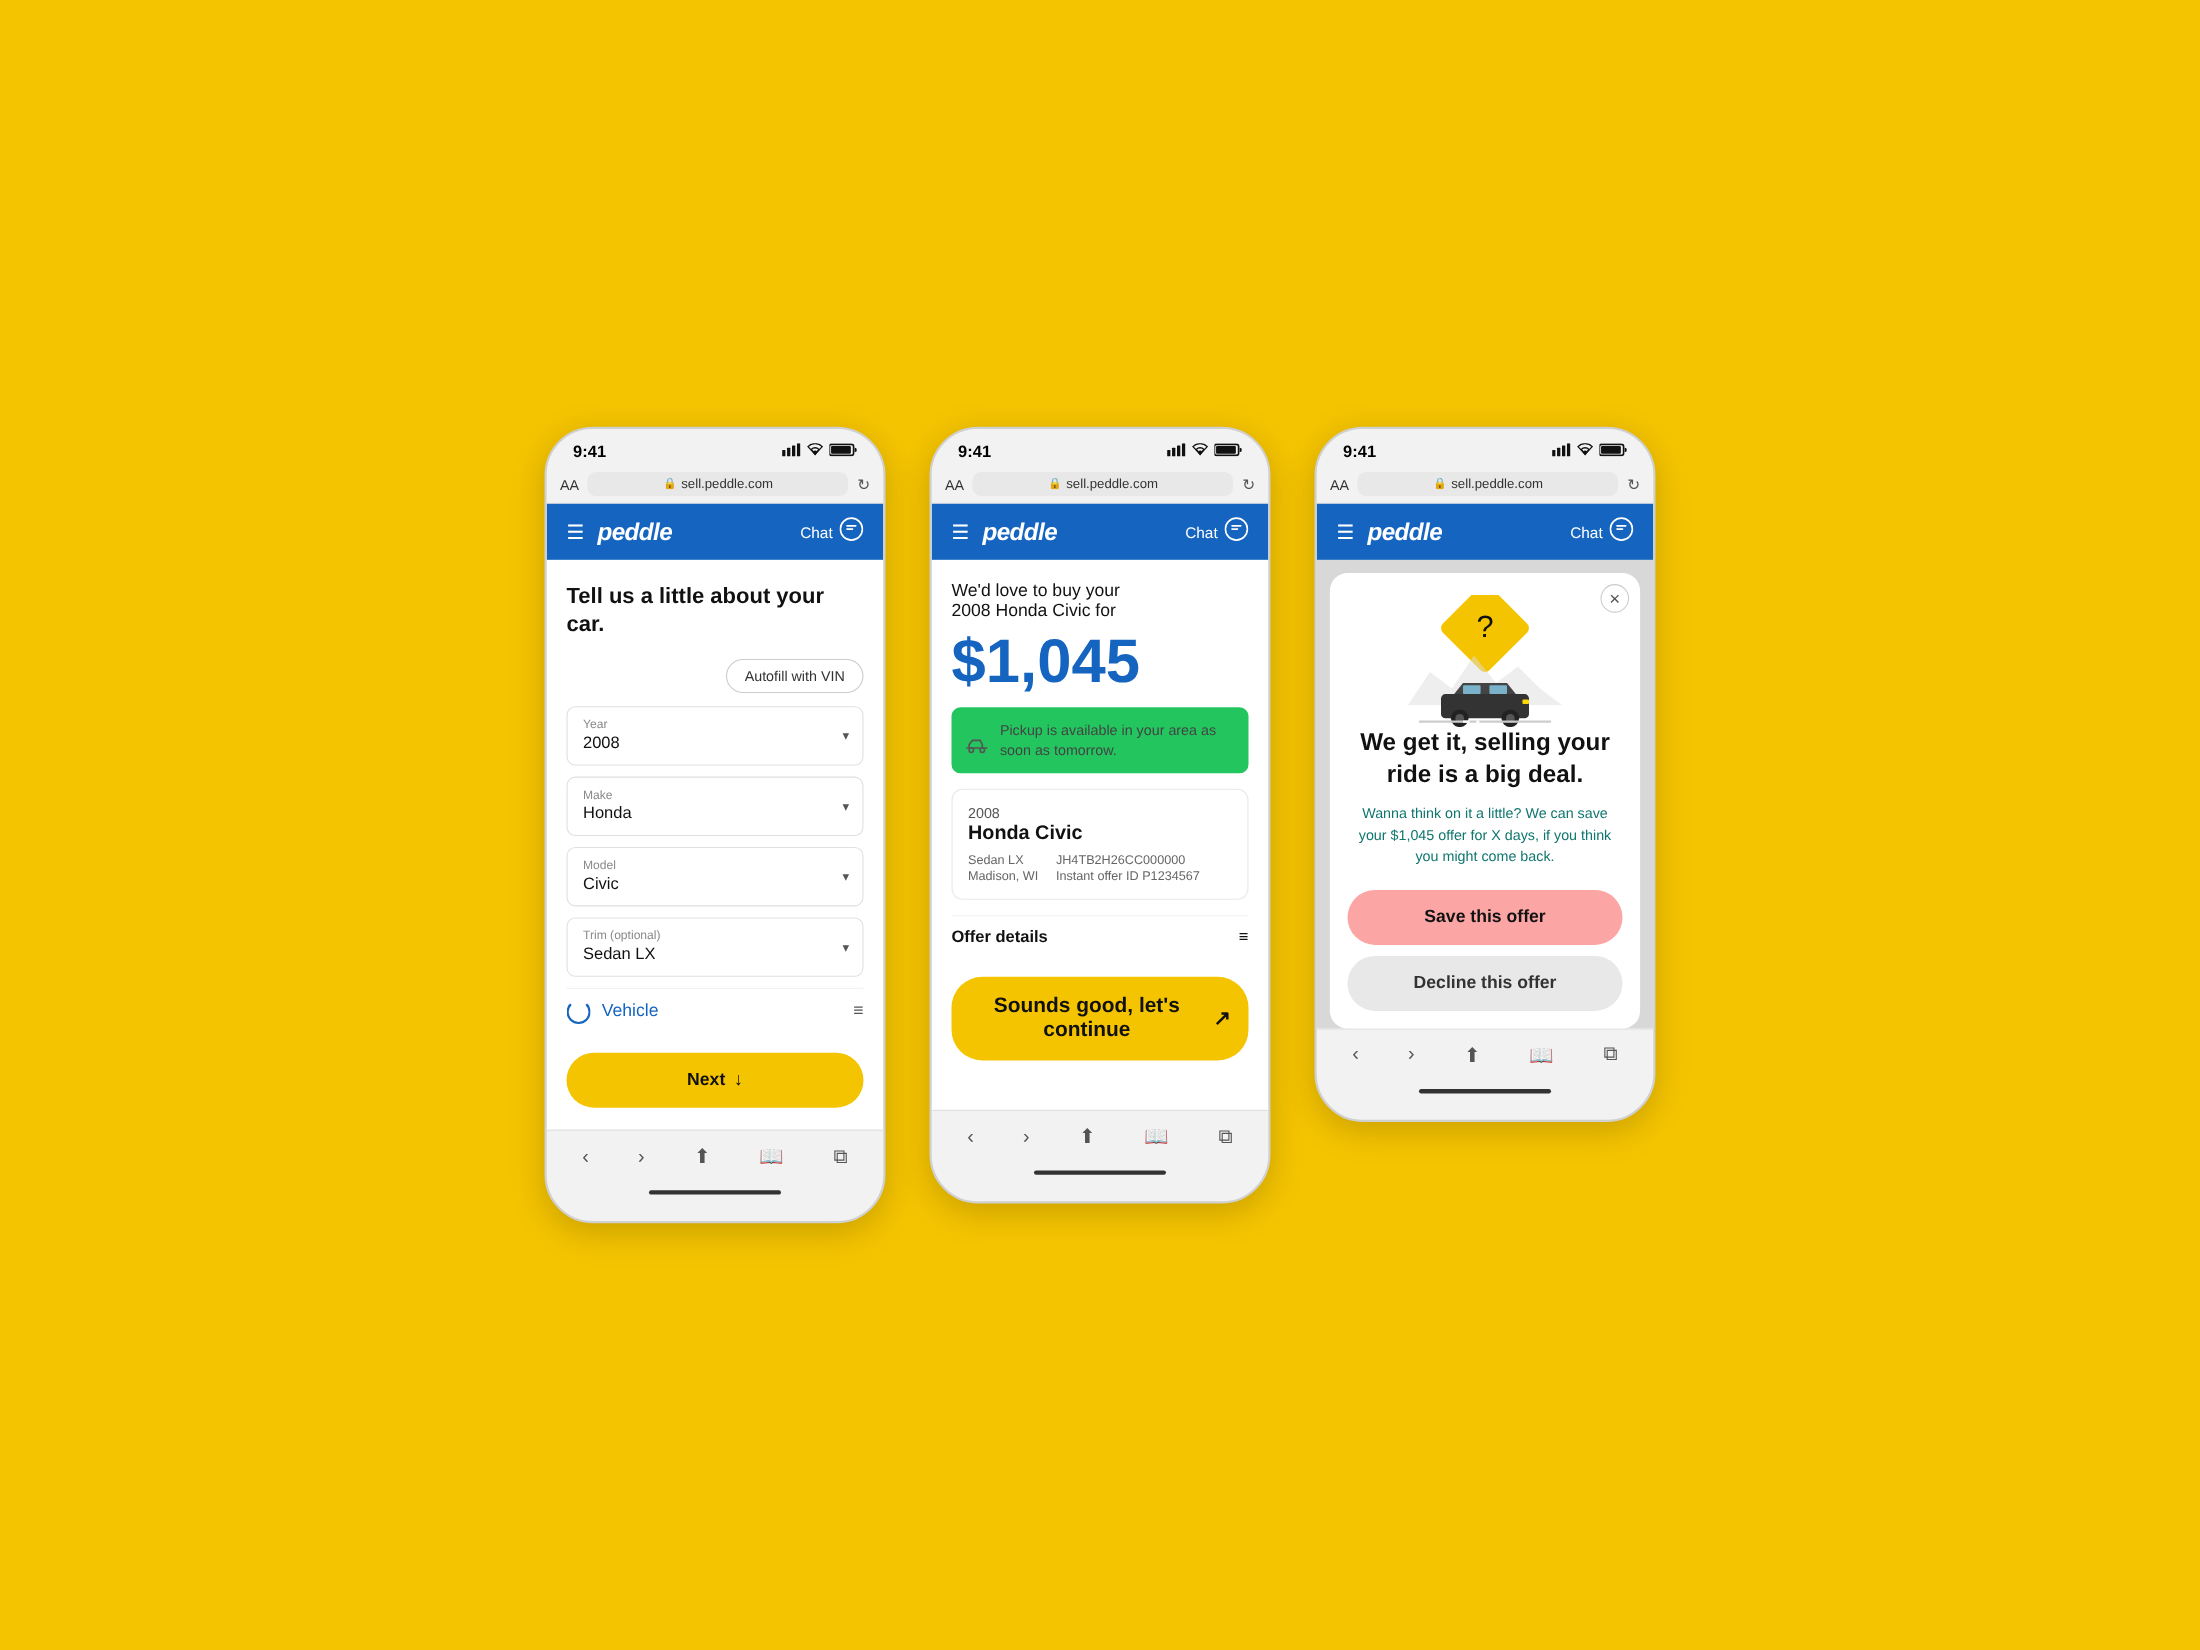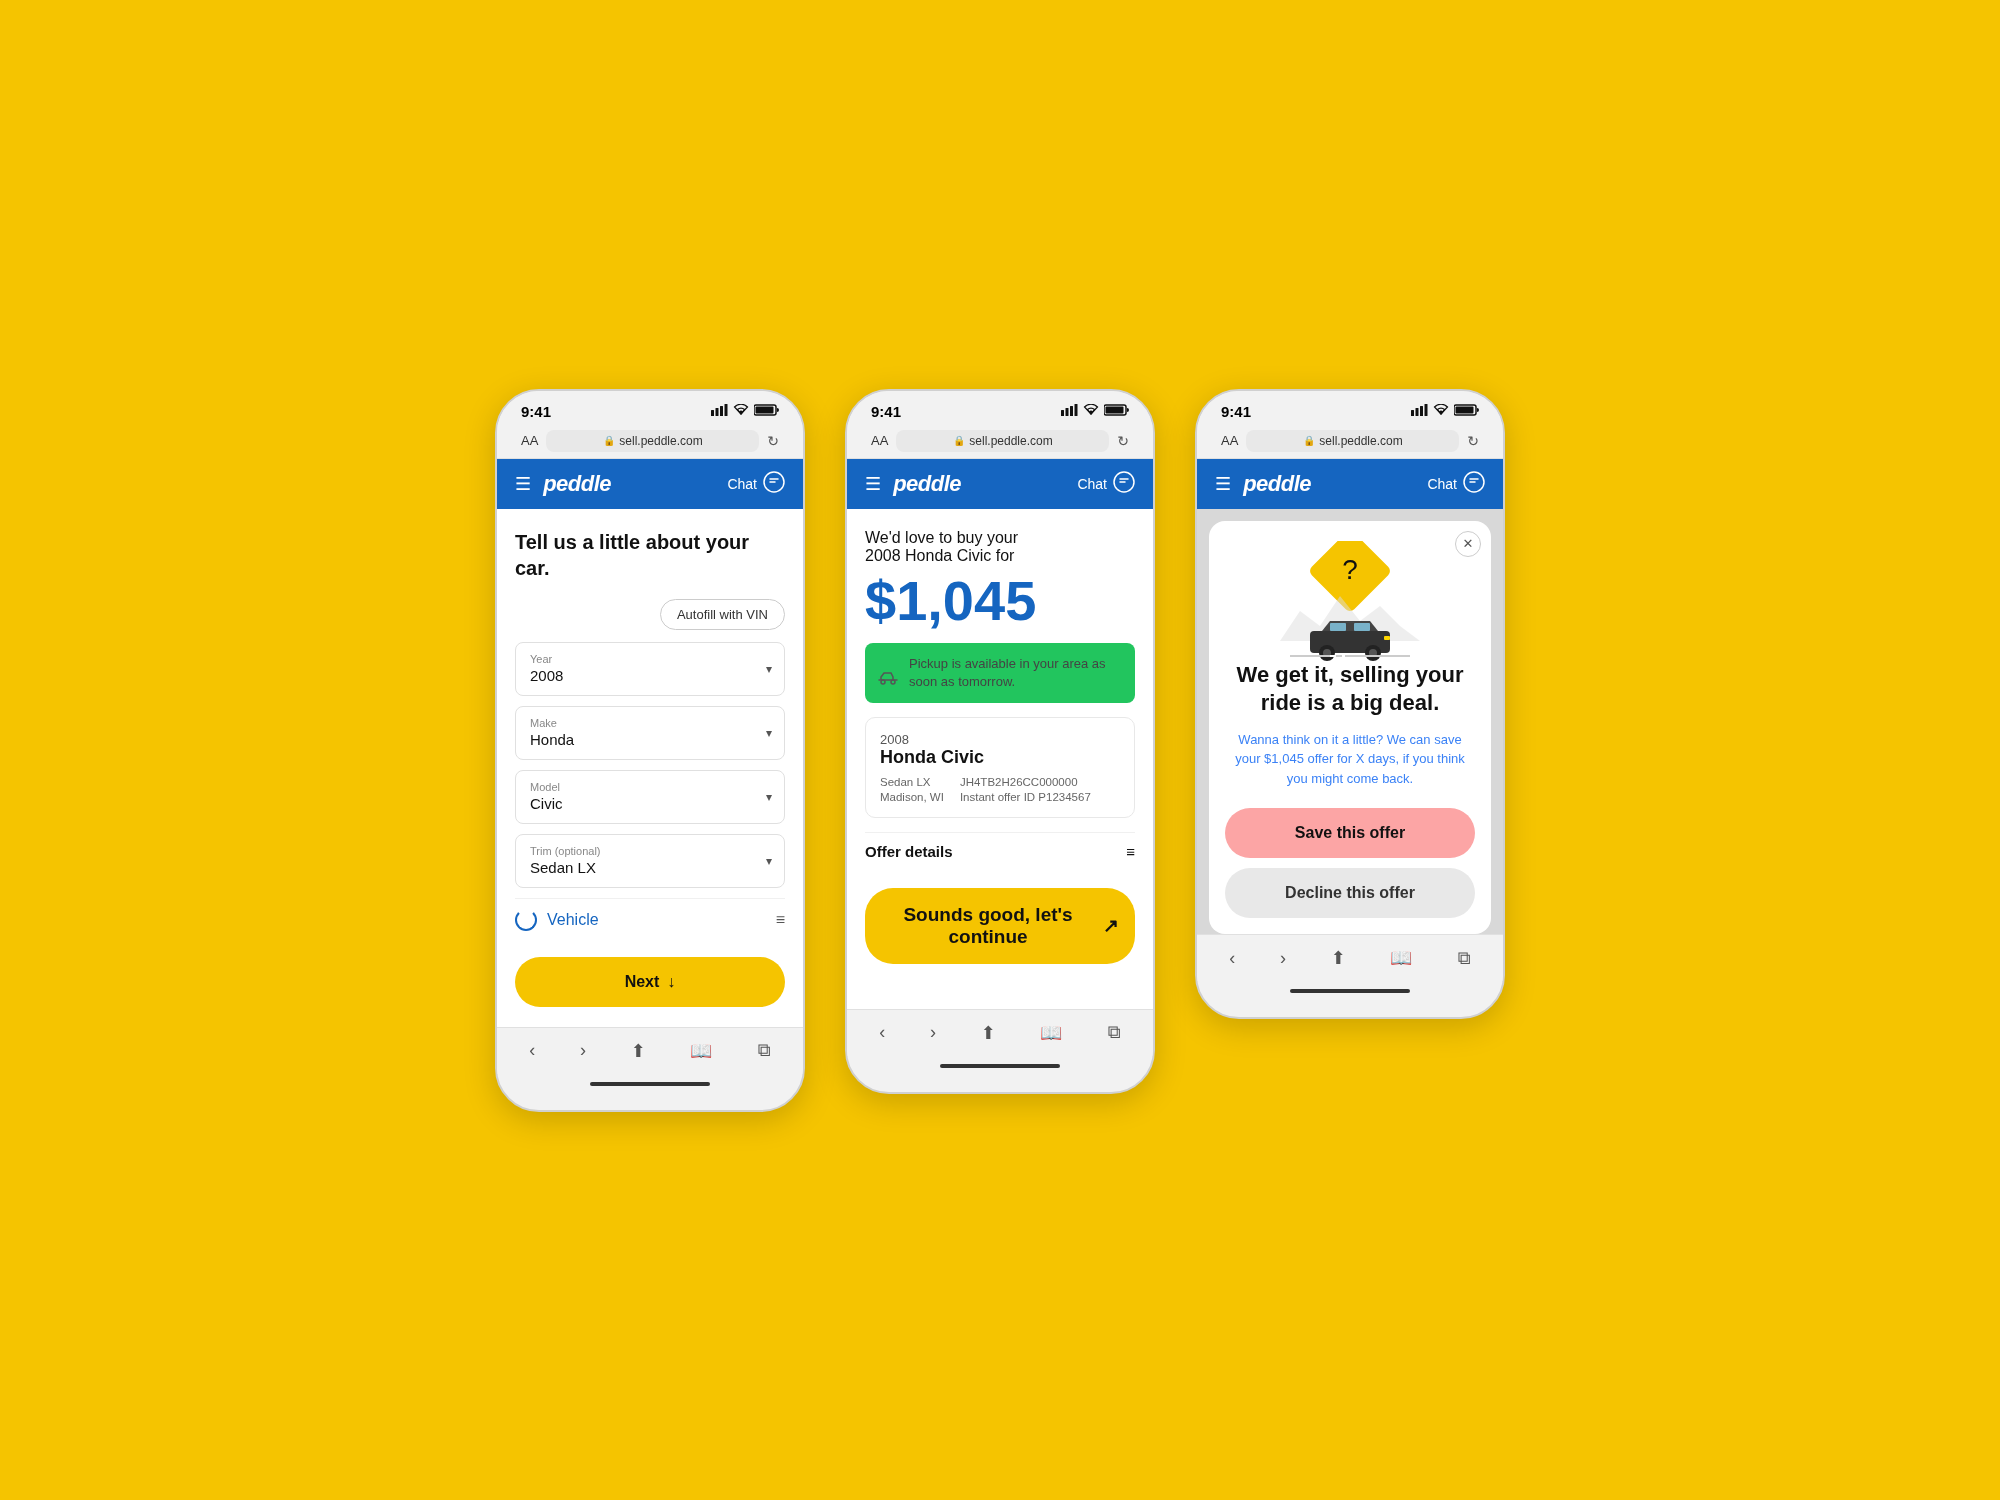--- a/index.html
+++ b/index.html
@@ -39,21 +39,21 @@
       font-size: 13px;
       font-weight: 600;
     }
     .status-time { font-size: 15px; font-weight: 700; }
     .status-icons { display: flex; gap: 5px; align-items: center; font-size: 12px; }
     
     .browser-bar {
       background: #f2f2f2;
       display: flex;
       align-items: center;
-      padding: 6px 24px;
+      padding: 6px 12px;
       gap: 8px;
       border-bottom: 1px solid #e0e0e0;
     }
     .browser-aa { font-size: 13px; color: #333; font-weight: 500; }
     .browser-url {
       flex: 1;
       background: #e8e8e8;
       border-radius: 8px;
       padding: 4px 10px;
       font-size: 12px;
@@ -302,21 +302,21 @@
     .modal-title {
       font-size: 22px;
       font-weight: 800;
       color: #111;
       text-align: center;
       padding: 0 20px 12px;
       line-height: 1.3;
     }
     .modal-subtitle {
       font-size: 13px;
-      color: #3b82f6;
+      color: #0f766e;
       text-align: center;
       padding: 0 20px 20px;
       line-height: 1.5;
     }
     .modal-save-btn {
       margin: 0 16px 10px;
       background: #fca5a5;
       border: none;
       border-radius: 28px;
       width: calc(100% - 32px);

